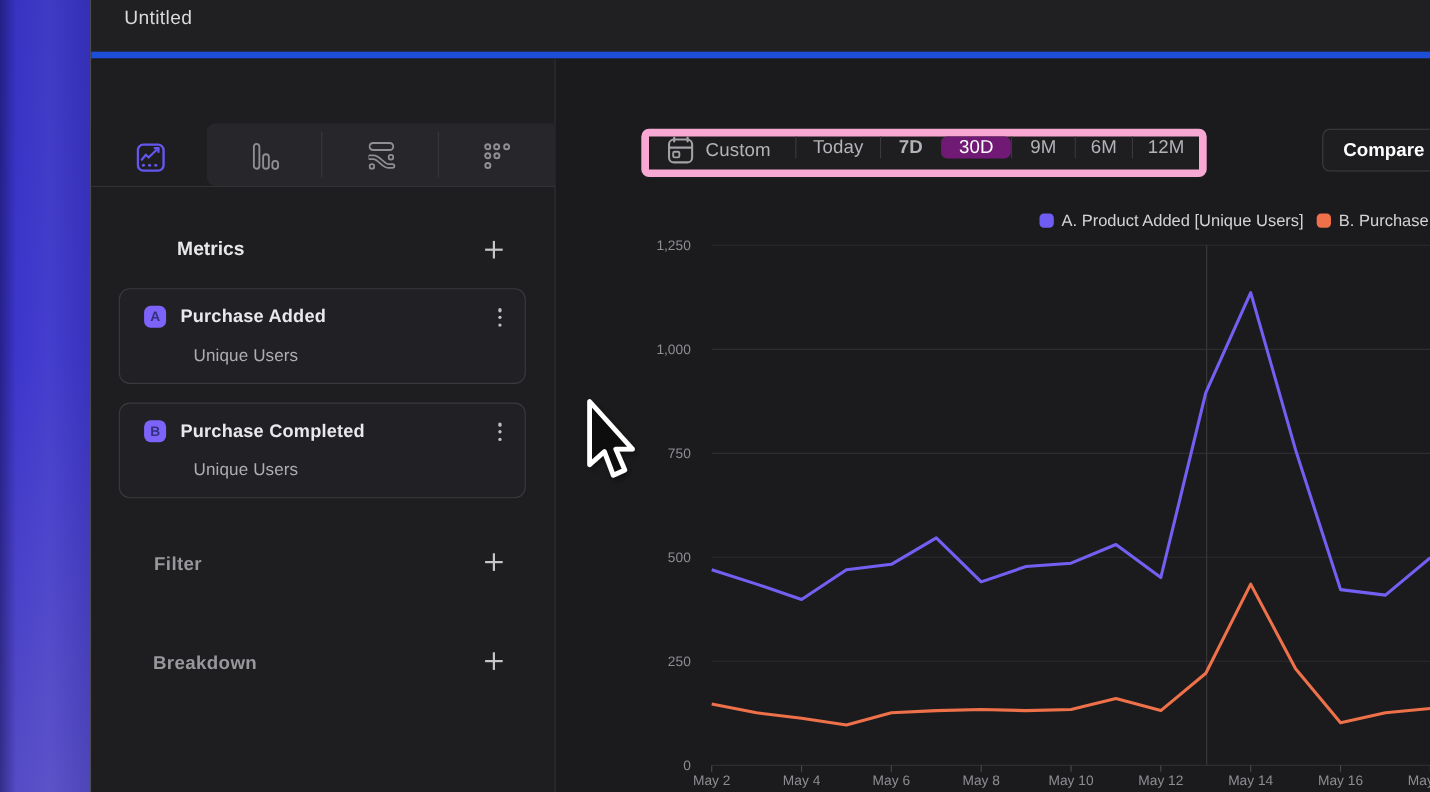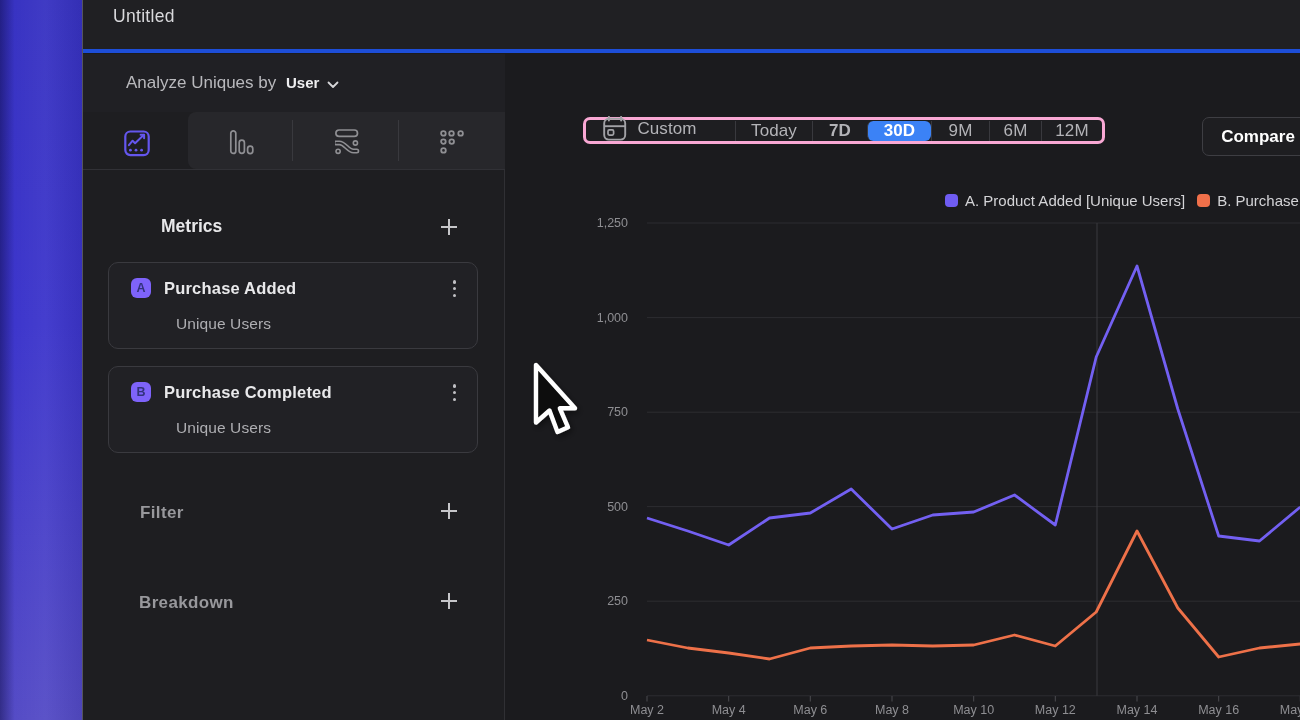--- a/index.html
+++ b/index.html
@@ -8,21 +8,21 @@
   .abs { position:absolute; }
   #stage { position:relative; width:1300px; height:720px; overflow:hidden; }
 
   #strip { left:0; top:0; width:82px; height:720px;
     background:linear-gradient(180deg,#3833c2 0%,#3d36cc 45%,#554cc6 100%); }
   #strip:before { content:""; position:absolute; inset:0;
     background:linear-gradient(90deg,rgba(10,8,60,.45) 0%,rgba(10,8,60,0) 18%,rgba(255,255,255,.04) 55%,rgba(10,8,60,.10) 100%); }
   #stripline { left:82px; top:0; width:1px; height:720px; background:#55555c; }
 
   #topbar { left:83px; top:0; width:1217px; height:53px; background:#202023;
-    border-bottom:4px solid #1d4ed8; }
+    border-bottom:6px solid #1d4ed8; }
   #untitled { left:30px; top:6px; font-size:17.5px; color:#d9d9dc; letter-spacing:.3px; }
 
   #panel { left:83px; top:54px; width:422px; height:666px; background:#1e1e21;
     border-right:1px solid #303034; }
   #phead { left:0; top:0; width:422px; height:58px; background:#202024; }
   #phead .t { position:absolute; left:43px; top:19px; font-size:17px; color:#b9b9bd; }
   #phead .u { position:absolute; left:203px; top:20px; font-size:15px; font-weight:700; color:#eeeef0; }
   #phead svg { position:absolute; left:244px; top:27px; }
 
   #tabbar { left:0; top:58px; width:422px; height:58px; background:#1e1e21;
@@ -43,26 +43,26 @@
     background:#7e63fa; color:#32327c; font-size:12.5px; font-weight:700; text-align:center; line-height:20px; }
   .ctitle { position:absolute; left:55px; top:16px; font-size:16.5px; letter-spacing:.2px; font-weight:700; color:#e9e9eb; }
   .csub { position:absolute; left:55px; top:52px; font-size:15.5px; letter-spacing:.1px; color:#aeaeb2;margin-left:12px; }
   .kebab { position:absolute; right:21px; top:17px; width:3.5px; }
   .kebab i { display:block; width:3.5px; height:3.5px; border-radius:50%; background:#c0c0c4; margin-bottom:3.4px; }
 
   .shdr { position:absolute; font-size:17px; letter-spacing:.35px; font-weight:700; color:#98989c;margin-left:16px; }
 
   #chart { left:506px; top:54px; width:794px; height:666px; background:#1b1b1e; }
 
-  #btngroup { position:absolute; left:77px; top:63px; height:27px; display:flex;
-    border:3px solid #f9a8d4; border-radius:7px; background:#1e1e21; align-items:flex-end; }
+  #btngroup { position:absolute; left:77px; top:63px; height:44px; display:flex;
+    border:7px solid #f9a8d4; border-radius:7px; background:#1e1e21; align-items:flex-start; }
   .btn { display:flex; align-items:center; justify-content:center; font-size:17px; letter-spacing:.1px;
     color:#b3b3b7; border-left:1px solid #39393e; white-space:nowrap; }
   .btn:first-child { border-left:none; }
-  .btn.sel { background:#3b82f6; color:#ffffff; font-weight:700; border-radius:6px;
+  .btn.sel { background:#701a75; color:#ffffff; font-weight:400; border-radius:6px;
     border-left:1px solid #39393e; }
   #compare { position:absolute; left:696px; top:63px; width:112px; height:39px;
     border:1px solid #3e3e43; border-radius:7px; background:#1e1e21; color:#fff;
     font-weight:700; font-size:17px; display:flex; align-items:center; justify-content:center; }
 
   #legend { position:absolute; left:439px; top:138px; display:flex; align-items:center;
     font-size:15px; color:#d4d4d7; white-space:nowrap; }
   .sw { width:13px; height:13px; border-radius:4px; margin-right:7px; }
 
   #cursor { left:531px; top:361px; }
@@ -71,27 +71,20 @@
 <body>
 <div id="stage">
   <div id="strip" class="abs"></div>
   <div id="stripline" class="abs"></div>
 
   <div id="topbar" class="abs">
       <div id="untitled" class="abs">Untitled</div>
     </div>
 
   <div id="panel" class="abs">
-    <div id="phead" class="abs">
-      <span class="t">Analyze Uniques by</span>
-      <span class="u">User</span>
-      <svg width="12" height="8" viewBox="0 0 12 8">
-          <path d="M1.5 1.5 L6 6 L10.5 1.5" fill="none" stroke="#d6d6d9" stroke-width="1.8" stroke-linecap="round" stroke-linejoin="round"></path>
-        </svg>
-    </div>
 
     <div id="tabbar" class="abs">
       <div id="tabfill"></div>
       <div class="tabdiv" style="left:209px;"></div>
       <div class="tabdiv" style="left:315px;"></div>
 
       <svg class="tabicon" style="left:41px; top:17.5px;" width="27" height="27" viewBox="0 0 27 27">
         <rect x="1.3" y="1.5" width="23.4" height="23.6" rx="5" fill="none" stroke="#6456ee" stroke-width="2.2"></rect>
         <path d="M4.9 15.2 L8.6 10.7 L11.1 13.2 L19.9 4.8" fill="none" stroke="#6456ee" stroke-width="2" stroke-linecap="round" stroke-linejoin="round"></path>
         <path d="M16.6 4.7 L20.1 4.7 L20.1 8.2" fill="none" stroke="#6456ee" stroke-width="2" stroke-linecap="round" stroke-linejoin="round"></path>
@@ -162,21 +155,21 @@
     <div id="btngroup">
       <div class="btn" id="custom" style="width:133px; padding-right:5px;">
         <svg width="24" height="25" viewBox="0 0 24 25" style="margin-right:10px;">
           <rect x="1.2" y="2.8" width="21" height="20.8" rx="4.5" fill="none" stroke="#a2a2a6" stroke-width="1.9"></rect>
           <path d="M1.4 10.2 H22" stroke="#a2a2a6" stroke-width="1.9"></path>
           <path d="M5.9 0.9 V4.6 M18.1 0.9 V4.6" stroke="#a2a2a6" stroke-width="2" stroke-linecap="round"></path>
           <rect x="5" y="13.9" width="5.6" height="5.2" rx="1.3" fill="none" stroke="#a2a2a6" stroke-width="1.7"></rect>
         </svg>
         Custom
       </div>
-      <div class="btn" style="width:77px;margin-left:16px;">Today</div>
+      <div class="btn" style="width:77px;">Today</div>
       <div class="btn" style="width:55px;font-weight:bold;">7D</div>
       <div class="btn sel" style="width:64px;">30D</div>
       <div class="btn" style="width:58px;">9M</div>
       <div class="btn" style="width:52px;">6M</div>
       <div class="btn" style="width:61px;">12M</div>
     </div>
     <div id="compare">Compare</div>
 
     <div id="legend">
       <span class="sw" style="background:#6f5cf2;"></span>

